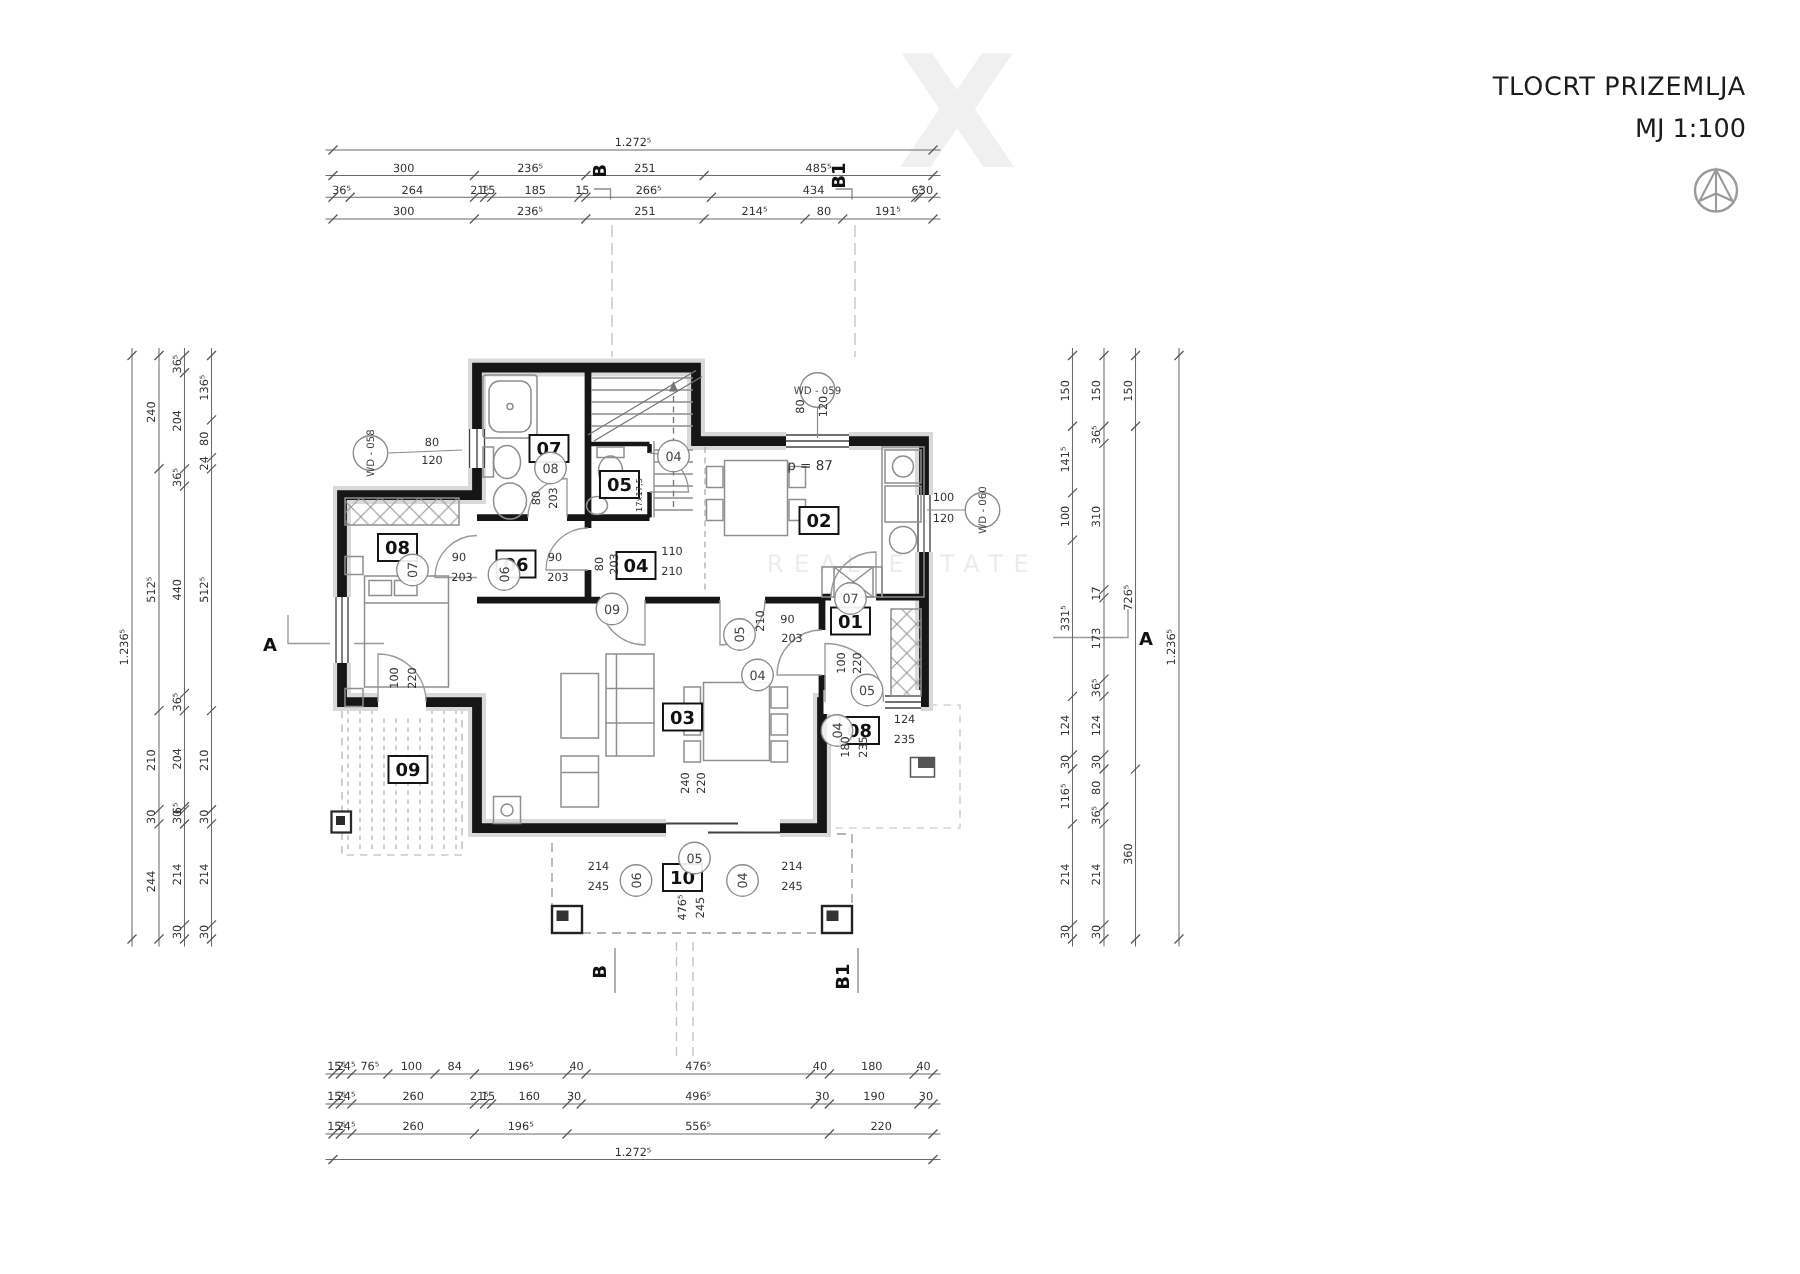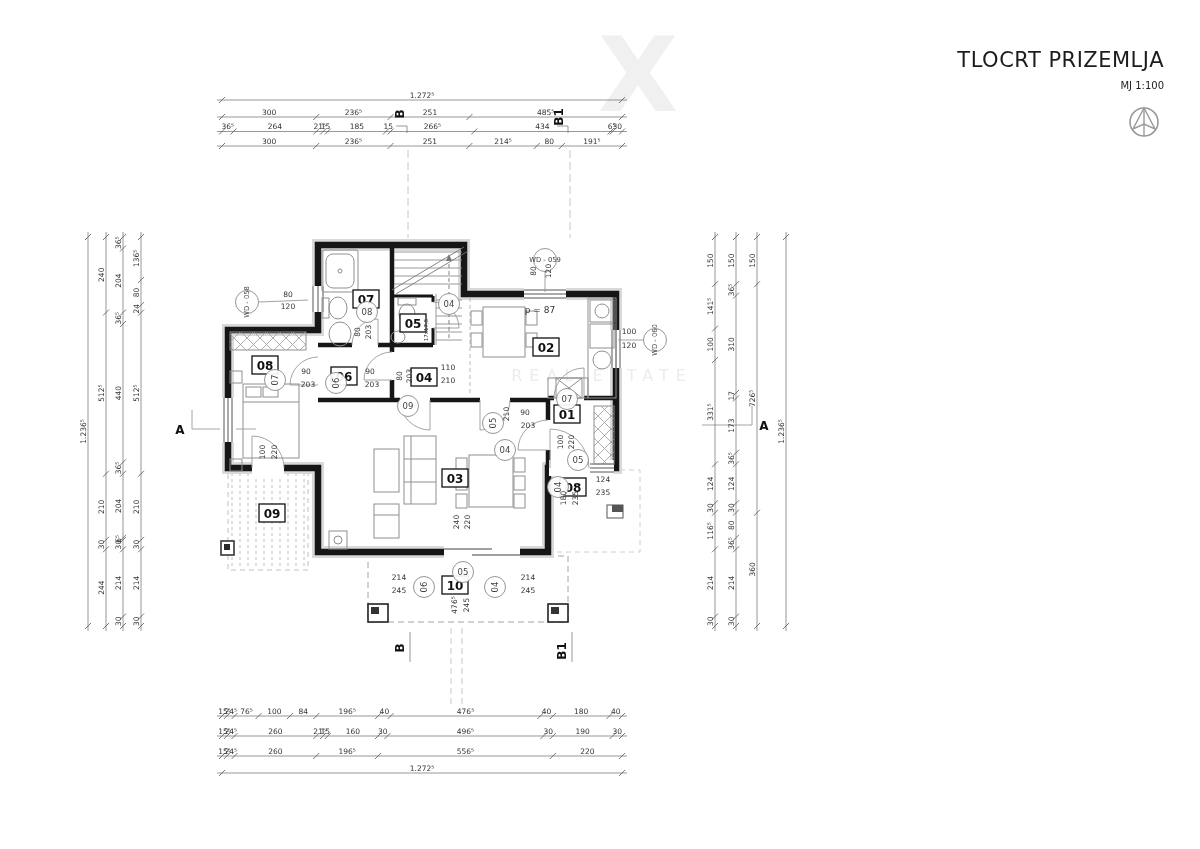--- a/index.html
+++ b/index.html
@@ -1,20 +1,20 @@
 <!DOCTYPE html>
 <html><head>
 <meta charset="utf-8">
 <style>
   html,body{margin:0;padding:0;background:#fff;}
   #page{position:relative;width:1200px;height:849px;background:#ffffff;overflow:hidden;
         font-family:"DejaVu Sans","Liberation Sans",sans-serif;}
   #title-block{position:absolute;top:48px;right:36px;text-align:right;color:#1c1c1c;}
-  #title-block .t1{font-size:21px;letter-spacing:.5px;}
-  #title-block .t2{font-size:10px;margin-top:8px;}
+  #title-block .t1{font-size:17px;letter-spacing:.5px;}
+  #title-block .t2{font-size:17px;margin-top:8px;}
   #title-block svg{margin-top:10px;}
   #watermark{position:absolute;left:497px;top:360px;width:210px;text-align:center;
              color:#e7e7e7;z-index:0;pointer-events:none;}
   #watermark .wm1{font-size:66px;font-weight:bold;letter-spacing:8px;line-height:1;}
   #watermark .wm2{font-size:16px;letter-spacing:7px;margin-top:6px;color:#ececec;}
   #wm-frag{position:absolute;left:598px;top:14px;font-size:104px;font-weight:bold;
            color:#f0f0f0;z-index:0;pointer-events:none;}
   #plan-svg{position:absolute;left:0;top:0;z-index:1;}
 </style>
 </head>

